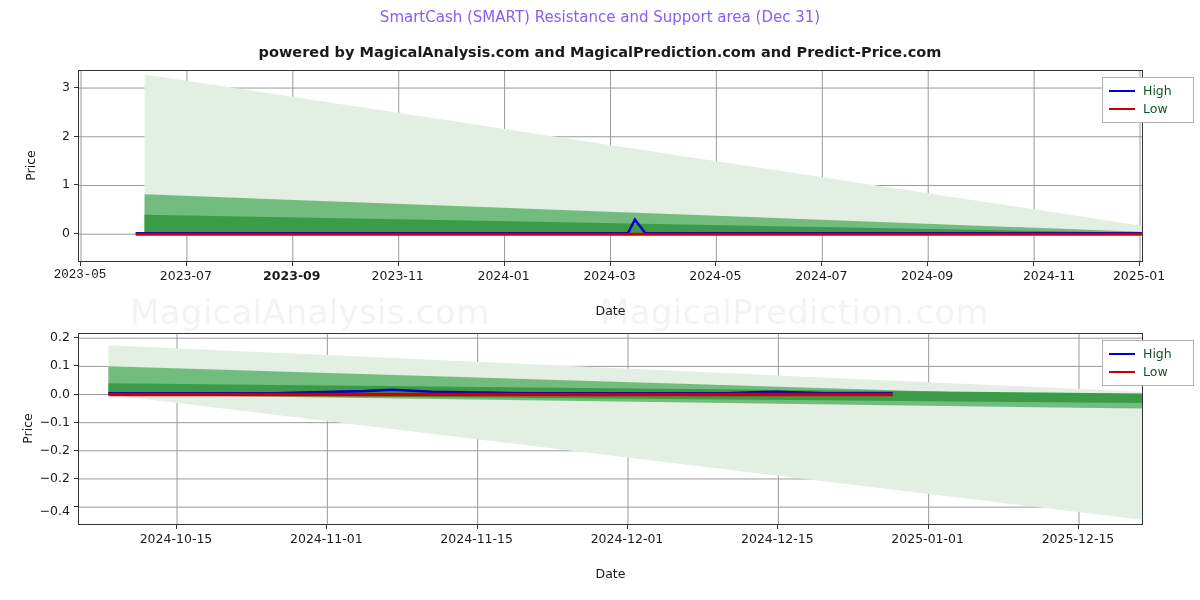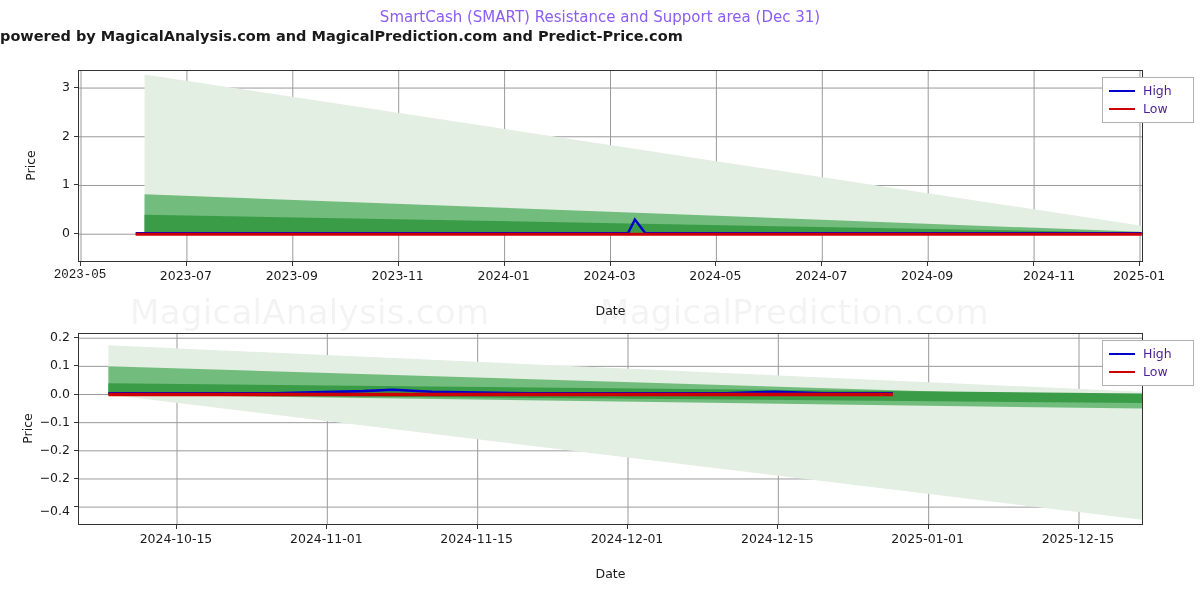--- a/index.html
+++ b/index.html
@@ -4,21 +4,21 @@
 <style>
   html,body{margin:0;padding:0;background:#ffffff;}
   body{width:1200px;height:600px;overflow:hidden;font-family:"DejaVu Sans","Liberation Sans",sans-serif;}
   #root{position:relative;width:1200px;height:600px;background:#fff;}
 
   .title{
     position:absolute;left:0;top:8px;width:1200px;text-align:center;
     font-size:15px;color:#8b5cf6;font-family:"DejaVu Sans","Liberation Sans",sans-serif;
   }
   .subtitle{
-    position:absolute;left:0;top:28px;width:1200px;text-align:left;
+    position:absolute;left:0;top:44px;width:1200px;text-align:center;
     font-size:14.5px;color:#1a1a1a;font-weight:bold;
     font-family:"DejaVu Sans","Liberation Sans",sans-serif;
   }
 
   .panel{position:absolute;}
   .plot{position:absolute;background:#ffffff;border:1px solid #333;box-sizing:border-box;overflow:hidden;}
   .plot svg{position:absolute;left:0;top:0;}
 
   .ylabel{
     position:absolute;font-size:12.5px;color:#1a1a1a;
@@ -30,21 +30,21 @@
   .tick-y{position:absolute;font-size:12.5px;color:#1a1a1a;text-align:right;white-space:nowrap;}
 
   .tickmark{position:absolute;background:#333;}
 
   .legend{
     position:absolute;background:#fff;border:1px solid #b0b0b0;
     padding:4px 8px 4px 6px;box-sizing:border-box;
   }
   .legend-row{display:flex;align-items:center;height:18px;}
   .legend-swatch{width:26px;height:0;border-top:2px solid #000;margin-right:8px;}
-  .legend-text{font-size:12.5px;color:#4c1d95;line-height:18px;}
+  .legend-text{font-size:12.5px;color:#14532d;line-height:18px;}
 
   .wm{
     position:absolute;font-size:34px;color:#000;opacity:0.045;
     white-space:nowrap;font-family:"DejaVu Sans","Liberation Sans",sans-serif;
     letter-spacing:0.3px;pointer-events:none;
   }
 </style>
 </head>
 <body>
 
@@ -89,21 +89,21 @@
         </svg>
     </div>
     <div class="ylabel" id="ylabel-top" style="left:0px;top:158px;width:60px;text-align:center;">Price</div>
     <div class="xlabel" id="xlabel-top" style="left:78px;top:303px;width:1065px;">Date</div>
     <div id="ticks-top-x">
         <div class="tickmark" style="left: 80px; top: 262px; width: 1px; height: 4px;"></div>
         <div class="tick-x" style="left: 30px; top: 268px; width: 100px; font-family: Liberation Mono, monospace;">2023-05</div>
         <div class="tickmark" style="left: 185.9px; top: 262px; width: 1px; height: 4px;"></div>
         <div class="tick-x" style="left: 135.9px; top: 268px; width: 100px;">2023-07</div>
         <div class="tickmark" style="left: 291.8px; top: 262px; width: 1px; height: 4px;"></div>
-        <div class="tick-x" style="left: 241.8px; top: 268px; width: 100px;">2023-09</div>
+        <div class="tick-x" style="left: 241.8px; top: 268px; width: 100px; font-weight: bold;">2023-09</div>
         <div class="tickmark" style="left: 397.7px; top: 262px; width: 1px; height: 4px;"></div>
         <div class="tick-x" style="left: 347.7px; top: 268px; width: 100px;">2023-11</div>
         <div class="tickmark" style="left: 503.6px; top: 262px; width: 1px; height: 4px;"></div>
         <div class="tick-x" style="left: 453.6px; top: 268px; width: 100px;">2024-01</div>
         <div class="tickmark" style="left: 609.5px; top: 262px; width: 1px; height: 4px;"></div>
         <div class="tick-x" style="left: 559.5px; top: 268px; width: 100px;">2024-03</div>
         <div class="tickmark" style="left: 715.4px; top: 262px; width: 1px; height: 4px;"></div>
         <div class="tick-x" style="left: 665.4px; top: 268px; width: 100px;">2024-05</div>
         <div class="tickmark" style="left: 821.3px; top: 262px; width: 1px; height: 4px;"></div>
         <div class="tick-x" style="left: 771.3px; top: 268px; width: 100px;">2024-07</div>

